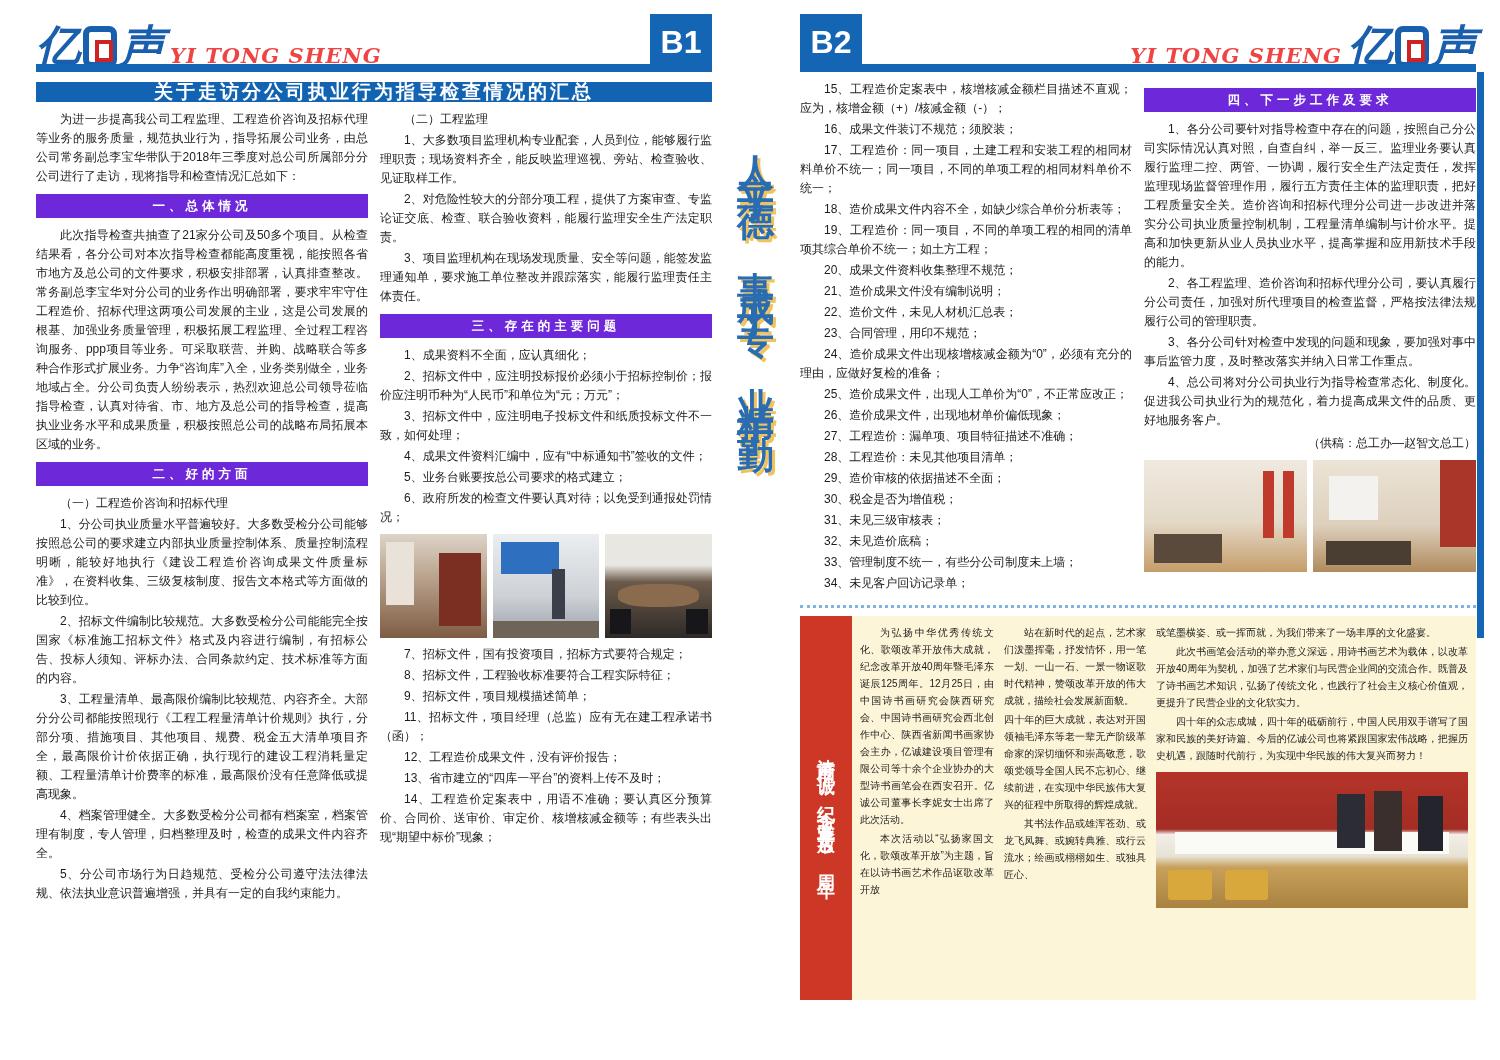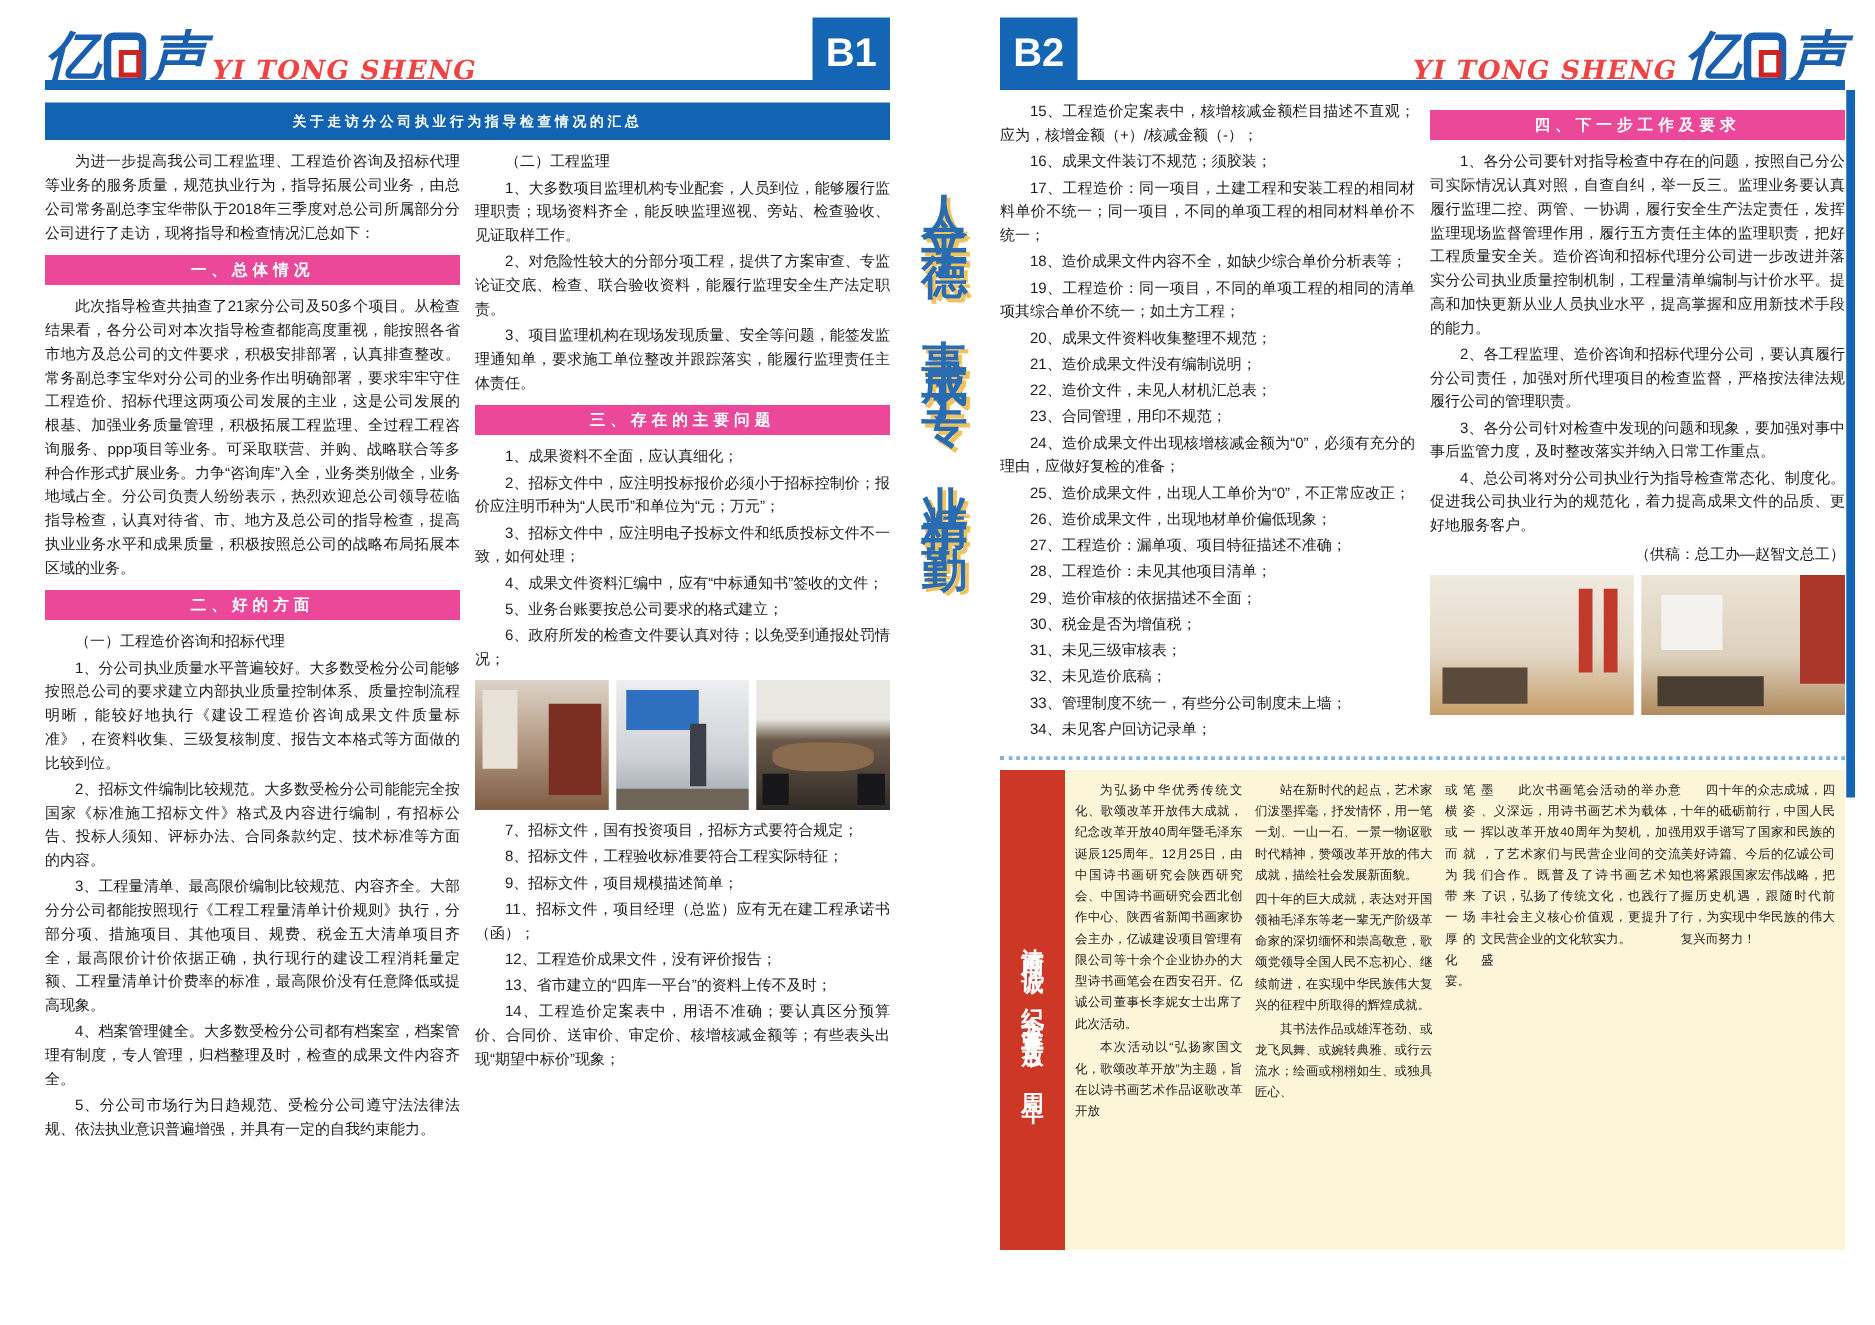--- a/index.html
+++ b/index.html
@@ -22,23 +22,23 @@
     position:relative;background:#fff;margin:0 3px;box-sizing:border-box;}
   .lg-mark-inner{position:absolute;left:6px;top:8px;width:10px;height:14px;border:4px solid #cc2424;}
   .lg-en{font-family:"DejaVu Serif","Liberation Serif",serif;font-style:italic;font-weight:bold;
     font-size:21px;line-height:24px;color:#ef4444;letter-spacing:1px;margin:0 6px;}
   .badge{position:absolute;bottom:2px;width:62px;height:56px;background:#1565b5;color:#ffffff;
     display:flex;align-items:center;justify-content:center;font-size:32px;font-weight:bold;z-index:2;}
   .badge-right{right:0;}
   .badge-left{left:0;}
 
   
-  .title-bar{height:30px;background:#1263b2;color:#ffffff;display:flex;align-items:center;justify-content:center;
-    font-size:11px;font-weight:bold;letter-spacing:3px;margin:10px 0 8px 0;}
-  .sec-bar{height:24px;background:#ec4899;color:#ffffff;display:flex;align-items:center;justify-content:center;
+  .title-bar{height:20px;background:#1263b2;color:#ffffff;display:flex;align-items:center;justify-content:center;
+    font-size:19px;font-weight:bold;letter-spacing:3px;margin:10px 0 8px 0;}
+  .sec-bar{height:24px;background:#6d28d9;color:#ffffff;display:flex;align-items:center;justify-content:center;
     font-size:12.5px;font-weight:bold;letter-spacing:4px;margin:8px 0;}
   .cols{display:flex;gap:12px;}
   .col{flex:1;min-width:0;}
   p.body{margin:0 0 2px 0;font-size:12px;line-height:19px;text-align:justify;text-indent:2em;}
   p.cont{text-indent:0;}
   p.contributor{text-align:right;text-indent:0;margin-top:4px;}
 
   
   .photo-row{display:flex;gap:6px;margin:7px 0;}
   .ph{flex:1;height:104px;position:relative;overflow:hidden;background:#cfc6ba;}
@@ -60,21 +60,21 @@
   
   .dotted{border-top:3px dotted #7fb4e0;margin:10px 0 0 0;}
   .feature{display:flex;background:#fdf5d8;margin-top:8px;height:384px;overflow:hidden;}
   .feature-bar{width:52px;background:#cd3826;color:#ffffff;writing-mode:vertical-rl;
     display:flex;align-items:center;justify-content:center;font-size:18px;font-weight:bold;letter-spacing:6px;}
   .fcols{display:flex;flex:1;gap:10px;padding:8px 8px 6px 8px;min-width:0;}
   .fcol{min-width:0;}
   .fcol p.body{font-size:10px;line-height:17px;}
   .fcol1{width:134px;flex:none;}
   .fcol2{width:142px;flex:none;}
-  .fcol3{flex:1;display:flex;flex-direction:row;}
+  .fcol3{flex:1;display:flex;flex-direction:column;}
   .edge-rule{position:absolute;top:64px;right:-8px;width:7px;height:566px;background:#1565b5;}
 </style>
 </head>
 <body>
 
 <div class="sheet">
 
   <section class="page page-b1">
     <header class="hdr">
       <div class="logo logo-left">

